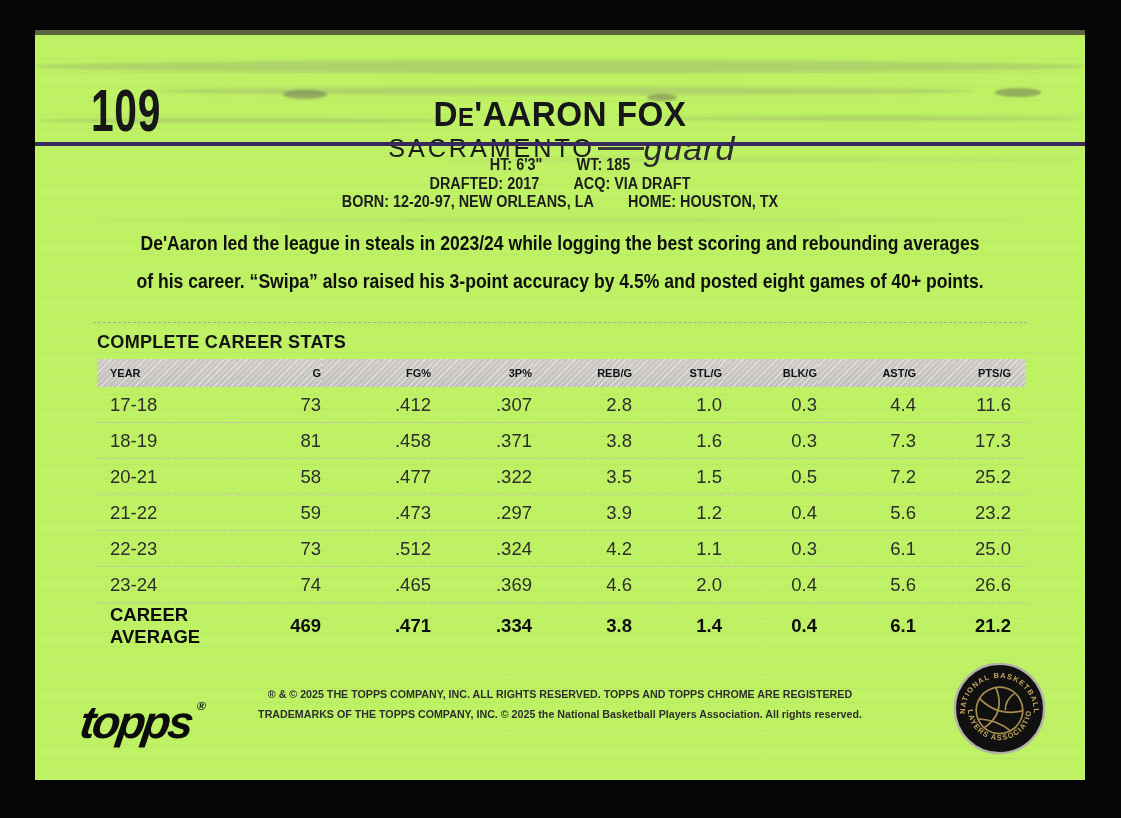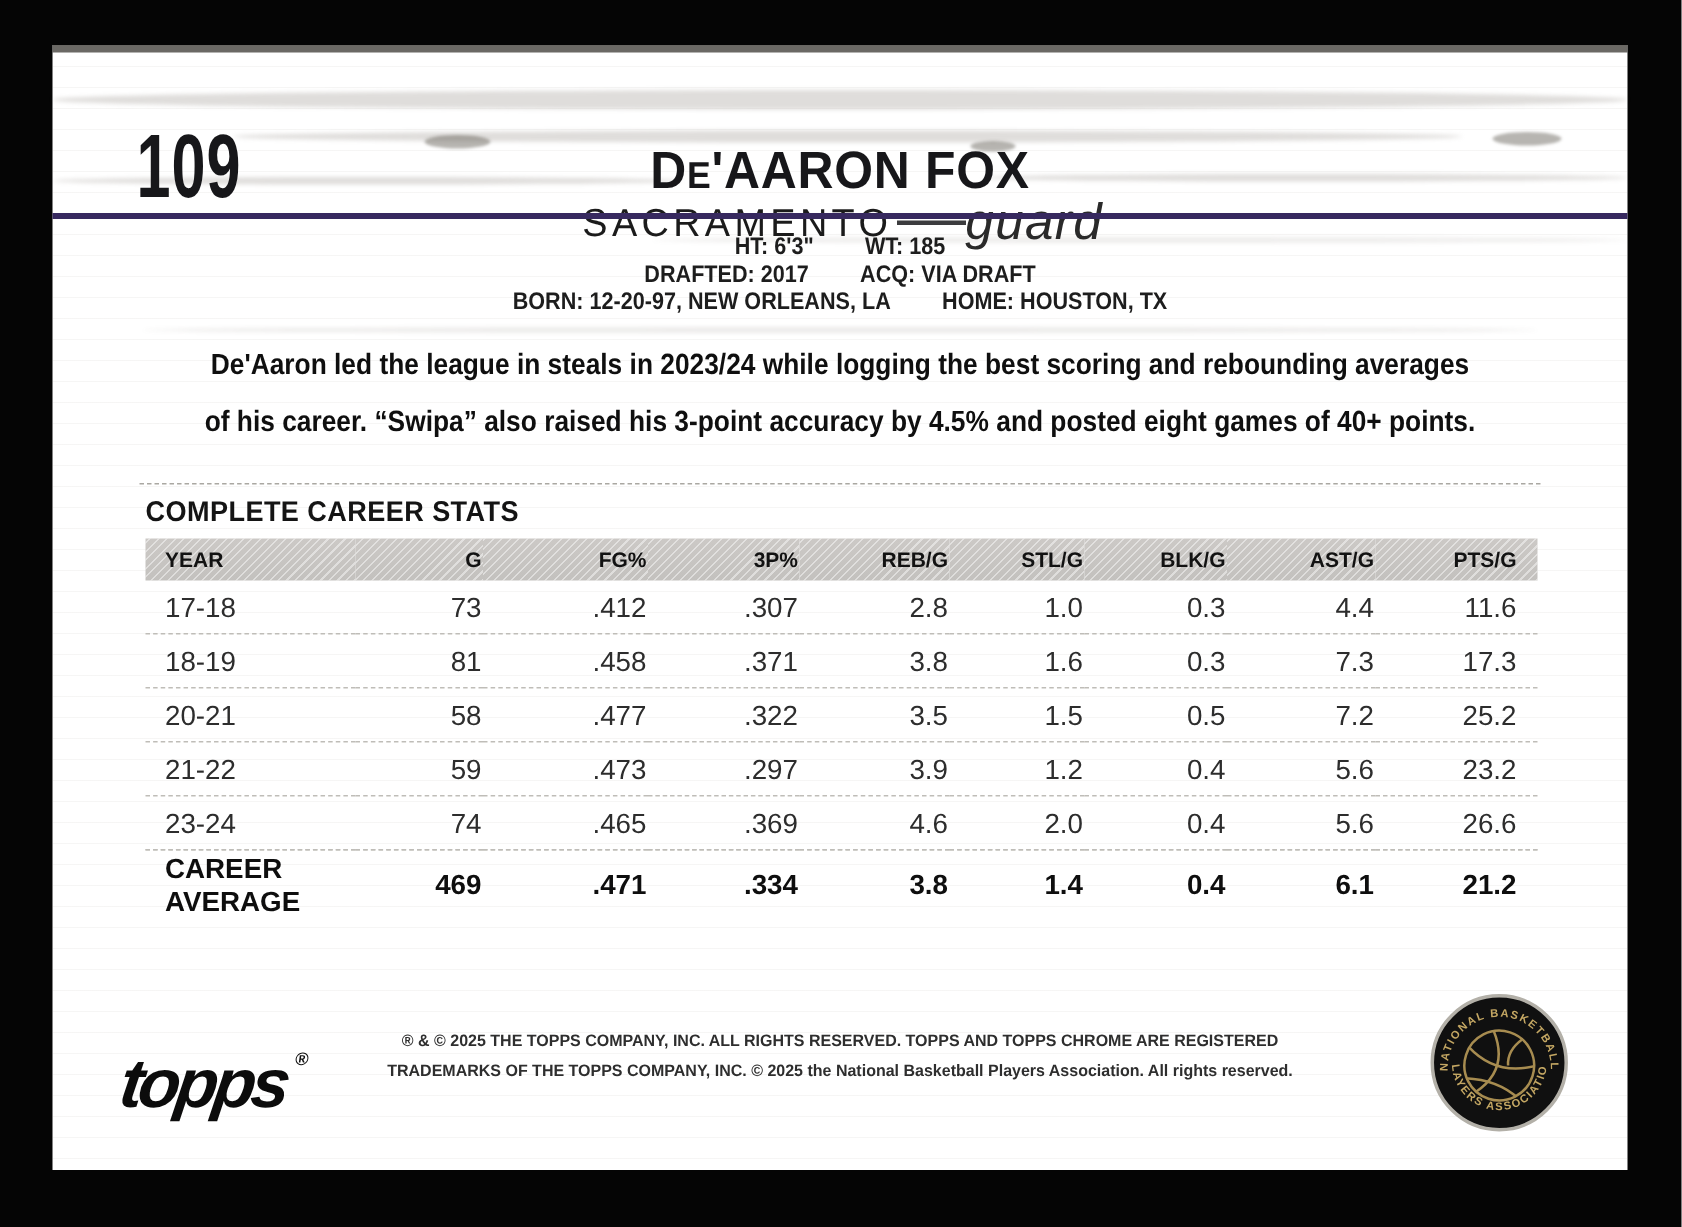--- a/index.html
+++ b/index.html
@@ -4,21 +4,21 @@
 <style>
   html,body{margin:0;padding:0;}
   body{
     width:1121px;height:818px;
     background:#050505;
     font-family:"Liberation Sans",sans-serif;
     position:relative;overflow:hidden;
   }
   .card{
     position:absolute;left:35px;top:30px;width:1050px;height:750px;
-    background:#ffffff;
+    background:#bef264;
   }
   
   .grain{
     position:absolute;inset:0;pointer-events:none;
     background:repeating-linear-gradient(180deg,
       rgba(128,122,112,0.07) 0 1px, rgba(0,0,0,0) 1px 14px);
   }
   .topstrip{position:absolute;left:0;top:0;width:100%;height:5px;background:rgba(58,55,50,0.75);}
   .streak{position:absolute;background:rgba(130,124,114,0.26);border-radius:50%;filter:blur(1.5px);}
   .knot{position:absolute;background:rgba(95,90,82,0.45);border-radius:50%;filter:blur(1px);}
@@ -62,21 +62,21 @@
   .stats-heading{
     position:absolute;left:62px;top:301px;
     font-size:19px;font-weight:bold;color:#141414;letter-spacing:0.3px;
     transform:scaleX(0.95);transform-origin:left;
   }
   table.stats{
     position:absolute;left:62px;top:329px;width:928px;
     border-collapse:collapse;table-layout:fixed;
   }
   table.stats th{
-    height:26px;font-size:14px;font-weight:bold;color:#121212;
+    height:26px;font-size:11px;font-weight:bold;color:#121212;
     background-image:repeating-linear-gradient(315deg, rgba(255,255,255,0.45) 0 1px, rgba(0,0,0,0) 1px 4px),
                      linear-gradient(#ccc9c6,#c3c1be);
   }
   table.stats td{
     height:33px;font-size:18.5px;color:#2d2d2d;
     border-bottom:1px dashed #bfbdb8;
   }
   table.stats tfoot td{font-weight:bold;color:#0e0e0e;border-bottom:none;}
   .c-year{text-align:left;padding-left:13px;}
   .c-num{text-align:right;}
@@ -209,20 +209,31 @@
         <tr>
           <td class="c-year">21-22</td>
           <td class="c-num">59</td>
           <td class="c-num">.473</td>
           <td class="c-num">.297</td>
           <td class="c-num">3.9</td>
           <td class="c-num">1.2</td>
           <td class="c-num">0.4</td>
           <td class="c-num">5.6</td>
           <td class="c-num">23.2</td>
+        </tr>
+        <tr>
+          <td class="c-year">22-23</td>
+          <td class="c-num">73</td>
+          <td class="c-num">.512</td>
+          <td class="c-num">.324</td>
+          <td class="c-num">4.2</td>
+          <td class="c-num">1.1</td>
+          <td class="c-num">0.3</td>
+          <td class="c-num">6.1</td>
+          <td class="c-num">25.0</td>
         </tr>
         <tr>
           <td class="c-year">23-24</td>
           <td class="c-num">74</td>
           <td class="c-num">.465</td>
           <td class="c-num">.369</td>
           <td class="c-num">4.6</td>
           <td class="c-num">2.0</td>
           <td class="c-num">0.4</td>
           <td class="c-num">5.6</td>

